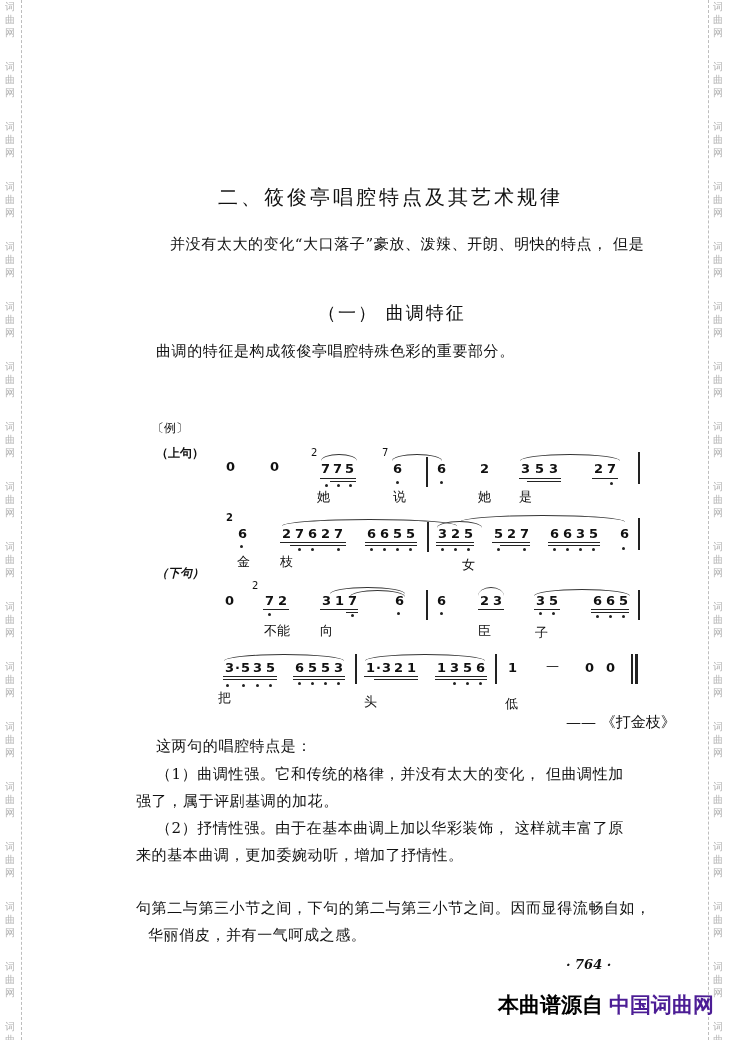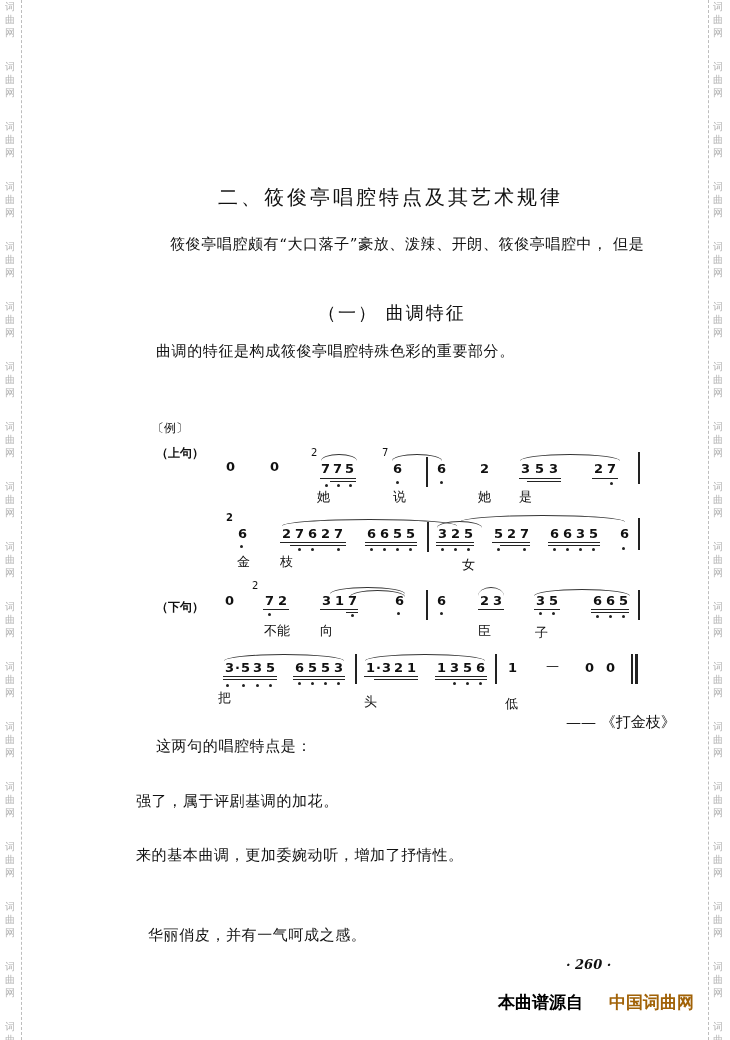--- a/index.html
+++ b/index.html
@@ -23,21 +23,21 @@
   .score{position:absolute;left:0;top:0;width:730px;height:1040px;}
   .n{position:absolute;font-family:"DejaVu Sans",sans-serif;font-weight:bold;font-size:13px;}
   .ly{position:absolute;font-size:13px;}
   .grace{position:absolute;font-family:"DejaVu Sans",sans-serif;font-size:10px;}
   .bar{position:absolute;width:1.5px;background:#222;}
   .ul{position:absolute;height:1px;background:#222;}
   .dot{position:absolute;width:3px;height:3px;border-radius:50%;background:#222;}
   .slur{position:absolute;border-top:1.3px solid #333;border-radius:50% 50% 0 0/100% 100% 0 0;height:6px;}
   .source{left:566px;top:713px;font-size:15px;}
   .pagenum{left:566px;top:957px;font-size:13px;font-style:italic;font-weight:bold;}
-  .footer{top:991px;font-family:"DejaVu Sans",sans-serif;font-weight:bold;font-size:17px;}
+  .footer{top:991px;font-family:"DejaVu Sans",sans-serif;font-weight:bold;font-size:21px;}
 </style>
 </head>
 <body>
 
 <div class="page">
 
   <div class="wm-line left"></div>
   <div class="wm-line right"></div>
   <div class="wm-col left" id="wm-left">
       <div class="wm-group" style="top: 0px; left: 0px;">
@@ -217,30 +217,30 @@
         <div>网</div>
       </div>
       <div class="wm-group" style="top: 1020px; left: 0px;">
         <div>词</div>
         <div>曲</div>
       </div>
     </div>
 
   <div class="abs title">二、筱俊亭唱腔特点及其艺术规律</div>
 
-  <div class="abs para" style="left:170px;top:235px;">筱俊亭唱腔颇有“大口落子”豪放、泼辣、开朗、筱俊亭唱腔中， 但是</div>
+  <div class="abs para" style="left:170px;top:235px;">并没有太大的变化“大口落子”豪放、泼辣、开朗、明快的特点， 但是</div>
 
   <div class="abs para" style="left:156px;top:342px;">曲调的特征是构成筱俊亭唱腔特殊色彩的重要部分。</div>
 
   <div class="abs sub">（一） 曲调特征</div>
   <div class="abs" style="left:152px;top:420px;font-size:12px;">〔例〕</div>
 
   <div class="score">
     <div class="abs label" style="left:156px;top:445px;">（上句）</div>
-    <div class="abs label" style="left:156px;top:599px;">（下句）</div>
+    <div class="abs label" style="left:156px;top:565px;font-style:italic;">（下句）</div>
 
     <span class="n" style="left:226px;top:459px">0</span>
     <span class="n" style="left:270px;top:459px">0</span>
     <span class="grace" style="left:311px;top:447px">2</span>
     <span class="n" style="left:321px;top:461px">7</span>
     <span class="n" style="left:333px;top:461px">7</span>
     <span class="n" style="left:345px;top:461px">5</span>
     <div class="ul" style="left:320px;top:478px;width:36px"></div>
     <div class="ul" style="left:330px;top:481px;width:26px"></div>
     <div class="dot" style="left:325px;top:484px"></div>
@@ -417,21 +417,24 @@
     <div class="bar" style="left:631px;top:654px;height:30px"></div>
     <div class="bar" style="left:635px;top:654px;height:30px;width:2.5px"></div>
     <span class="ly" style="left:218px;top:689px">把</span>
     <span class="ly" style="left:364px;top:693px">头</span>
     <span class="ly" style="left:505px;top:695px">低</span>
 
     <div class="abs source">—— 《打金枝》</div>
   </div>
 
   <div class="abs para" style="left:156px;top:737px;">这两句的唱腔特点是：</div>
+  <div class="abs para" style="left:156px;top:765px;">（1）曲调性强。它和传统的格律，并没有太大的变化， 但曲调性加</div>
   <div class="abs para" style="left:136px;top:792px;">强了，属于评剧基调的加花。</div>
+  <div class="abs para" style="left:156px;top:819px;">（2）抒情性强。由于在基本曲调上加以华彩装饰， 这样就丰富了原</div>
   <div class="abs para" style="left:136px;top:846px;">来的基本曲调，更加委婉动听，增加了抒情性。</div>
+  <div class="abs para" style="left:136px;top:899px;">句第二与第三小节之间，下句的第二与第三小节之间。因而显得流畅自如，</div>
   <div class="abs para" style="left:148px;top:926px;">华丽俏皮，并有一气呵成之感。</div>
 
-  <div class="abs pagenum">· 260 ·</div>
+  <div class="abs pagenum">· 764 ·</div>
 
   <div class="abs footer" style="left:498px;color:#000;">本曲谱源自</div>
-  <div class="abs footer" style="left:609px;color:#a16207;">中国词曲网</div>
+  <div class="abs footer" style="left:609px;color:#4c1d95;">中国词曲网</div>
 </div>
 
 </body></html>

